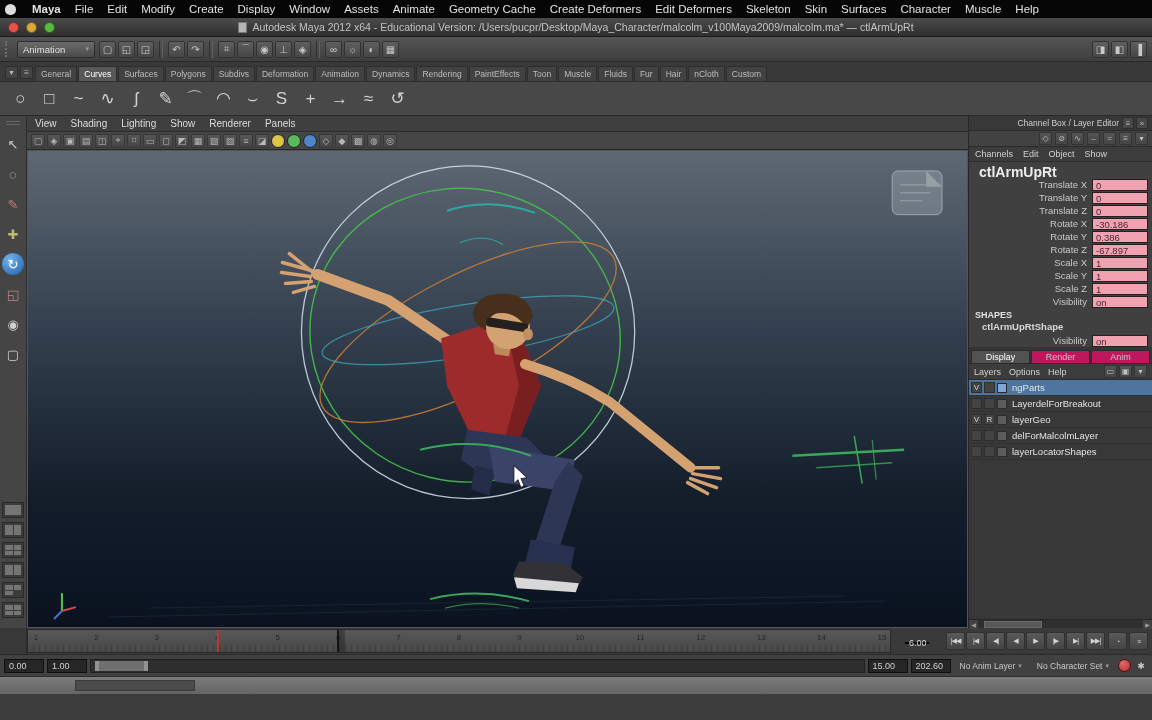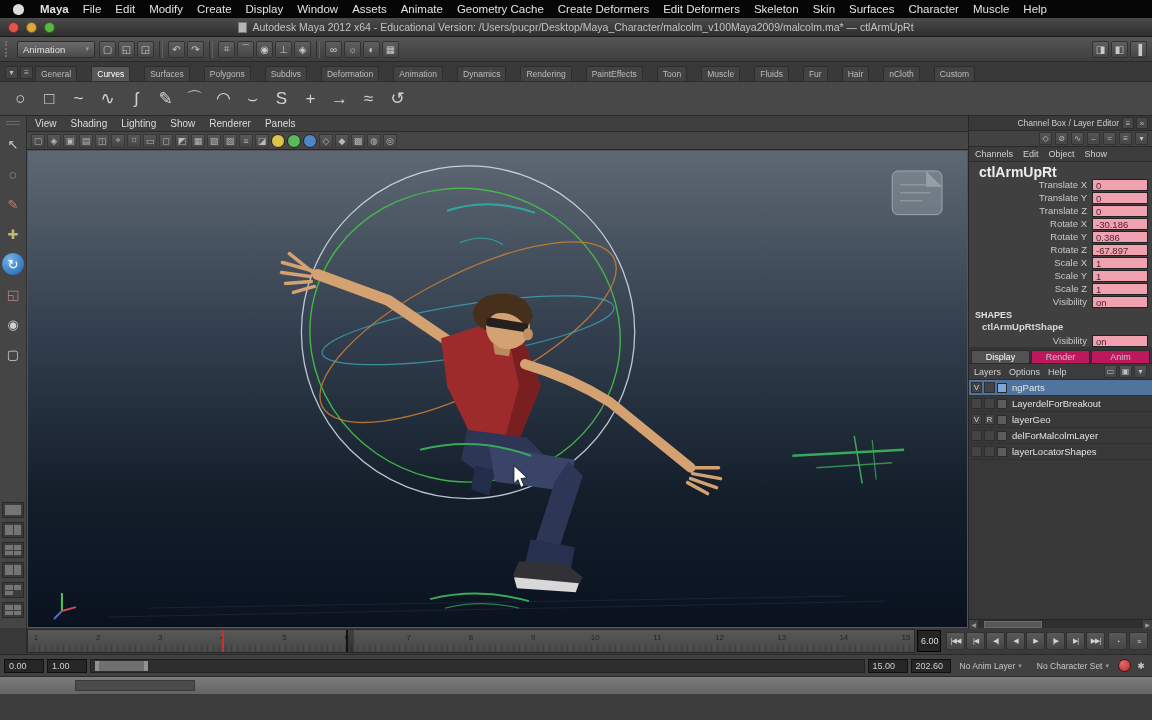--- a/index.html
+++ b/index.html
@@ -1,21 +1,21 @@
 <!DOCTYPE html>
 <html style="--viewport_top: #5e6874; --viewport_mid: #333f4e; --viewport_low: #141e2b; --viewport_bottom: #0a1220; --shirt: #9e2b2b; --shirt_shadow: #7a1f1f; --pants: #2d3654; --pants_light: #3a4468; --skin: #d4a171; --hair: #46301c; --manip_outer: #d6e1ea; --manip_green: #46c24a; --manip_orange: #cd7f34; --manip_cyan: #3fb0c4; --curve_green: #3aa85a; --curve_teal: #2fa8a0; --channel_value_bg: #f0a2b0; --selection_blue: #4f759e; --autokey_red: #b52f2f;"><head>
 <meta charset="utf-8">
 <style>
   *{box-sizing:border-box;margin:0;padding:0;user-select:none}
   html,body{background:#222}
   body{font-family:"Liberation Sans","DejaVu Sans",sans-serif}
   .screen{position:relative;width:1152px;height:720px;overflow:hidden;background:#3c3c3c;color:#ccc}
 
   
-  .macbar{height:18px;background:#060606;display:flex;align-items:center;padding:0 10px;color:#e2e2e2;font-size:11.5px}
+  .macbar{height:18px;background:#060606;display:flex;align-items:center;padding:0 2px;color:#e2e2e2;font-size:11.5px}
   .apple{width:11px;height:11px;background:#ddd;border-radius:50% 50% 46% 46%;margin:0 9px 0 3px}
   .mb-item{padding:0 7px;white-space:nowrap}
   .mb-item.bold{font-weight:bold}
 
   
   .titlebar{height:19px;background:linear-gradient(#4b4b4b,#2f2f2f);border-bottom:1px solid #191919;display:flex;align-items:center;position:relative}
   .tl{position:absolute;left:8px;display:flex;gap:7px}
   .tl span{width:11px;height:11px;border-radius:50%;border:1px solid rgba(0,0,0,.45)}
   .tl-red{background:#e2544c}.tl-yellow{background:#dda73e}.tl-green{background:#58b83f}
   .tb-title{margin:15px auto;font-size:10.5px;color:#c3c3c3;white-space:nowrap;display:flex;align-items:center;gap:5px;max-width:960px;overflow:hidden}
@@ -94,21 +94,21 @@
 
   
   .timerow{height:26px;background:#3a3a3a;display:flex;align-items:stretch}
   .time-spacer{width:27px;background:#383838;border-right:1px solid #2b2b2b}
   .timeline{flex:1;position:relative;background:linear-gradient(#585858,#474747);border:1px solid #292929;margin:1px 0}
   .timeline:after{content:"";position:absolute;left:0;right:0;bottom:0;height:7px;background:repeating-linear-gradient(90deg,transparent 0 5px,#3d3d3d 5px 6px)}
   .tickarea{position:absolute;inset:0 8px}
   .tick{position:absolute;top:3px;transform:translateX(-50%);font-size:8px;color:#262626}
   .cur{position:absolute;top:0;bottom:0;width:8px;background:rgba(10,10,10,.30);border-left:2px solid #141414;transform:translateX(-1px);z-index:2}
   .key{position:absolute;top:0;bottom:0;width:2px;background:#c23434;z-index:1}
-  .timefield{width:24px;margin:2px;background:#242424;border:1px solid #050505;color:#dcdcdc;font-size:9px;display:flex;align-items:center;padding:0 3px}
+  .timefield{width:24px;margin:14px;background:#242424;border:1px solid #050505;color:#dcdcdc;font-size:9px;display:flex;align-items:center;padding:0 3px}
   .transport{display:flex;align-items:center;gap:1px;padding:0 3px}
   .tr-btn{min-width:19px;height:18px;background:linear-gradient(#595959,#454545);border:1px solid #313131;border-radius:2px;color:#d2d2d2;font-size:7px;display:flex;align-items:center;justify-content:center;letter-spacing:-1px;padding:0 2px}
   .tr-extra{display:flex;align-items:center;gap:2px;padding-right:4px}
 
   
   .rangerow{height:22px;background:#414141;border-top:1px solid #2a2a2a;display:flex;align-items:center;gap:3px;padding:0 4px}
   .rs-field{background:#262626;border:1px solid #101010;color:#d0d0d0;font-size:9px;height:14px;display:flex;align-items:center;padding:0 4px;min-width:40px}
   .rs-track{flex:1;height:14px;background:#2e2e2e;border:1px solid #202020;position:relative}
   .rs-bar{position:absolute;top:1px;bottom:1px;background:#707070;border-left:4px solid #929292;border-right:4px solid #929292}
   .txt-btn{font-size:8.5px;color:#c8c8c8;display:flex;align-items:center;gap:3px;padding:0 6px;white-space:nowrap}
@@ -203,21 +203,21 @@
         <div class="sl-icon">◧</div>
         <div class="sl-icon">▐</div>
       </span>
   </div>
 
   <div class="shelftabs">
     <span id="shelf-left" style="display:flex">
         <div class="sh-small">▾</div>
         <div class="sh-small">≡</div>
       </span>
-    <span id="shelf-tabs" style="display:flex;gap:14px;align-items:flex-start">
+    <span id="shelf-tabs" style="display:flex;gap:1px;align-items:flex-start">
         <div class="sh-tab">General</div>
         <div class="sh-tab sel">Curves</div>
         <div class="sh-tab">Surfaces</div>
         <div class="sh-tab">Polygons</div>
         <div class="sh-tab">Subdivs</div>
         <div class="sh-tab">Deformation</div>
         <div class="sh-tab">Animation</div>
         <div class="sh-tab">Dynamics</div>
         <div class="sh-tab">Rendering</div>
         <div class="sh-tab">PaintEffects</div>

